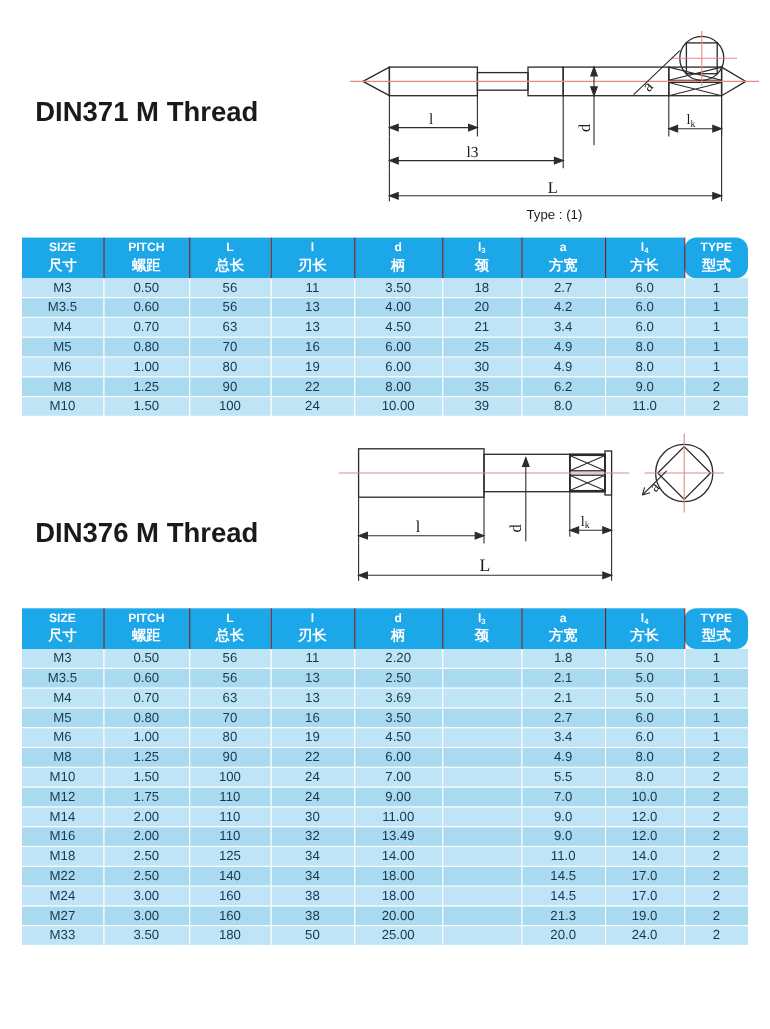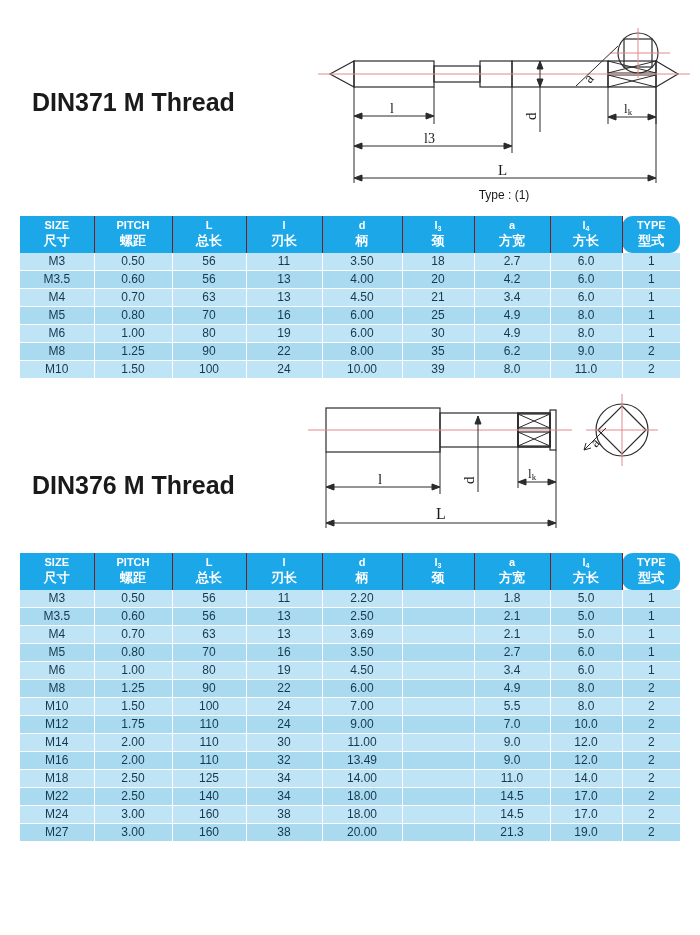--- a/index.html
+++ b/index.html
@@ -578,16 +578,27 @@
           <td>M27</td>
           <td>3.00</td>
           <td>160</td>
           <td>38</td>
           <td>20.00</td>
           <td></td>
           <td>21.3</td>
           <td>19.0</td>
           <td>2</td>
         </tr>
+        <tr>
+          <td>M33</td>
+          <td>3.50</td>
+          <td>180</td>
+          <td>50</td>
+          <td>25.00</td>
+          <td></td>
+          <td>20.0</td>
+          <td>24.0</td>
+          <td>2</td>
+        </tr>
       </tbody>
   </table>
 
 </div>
 
 </body></html>

